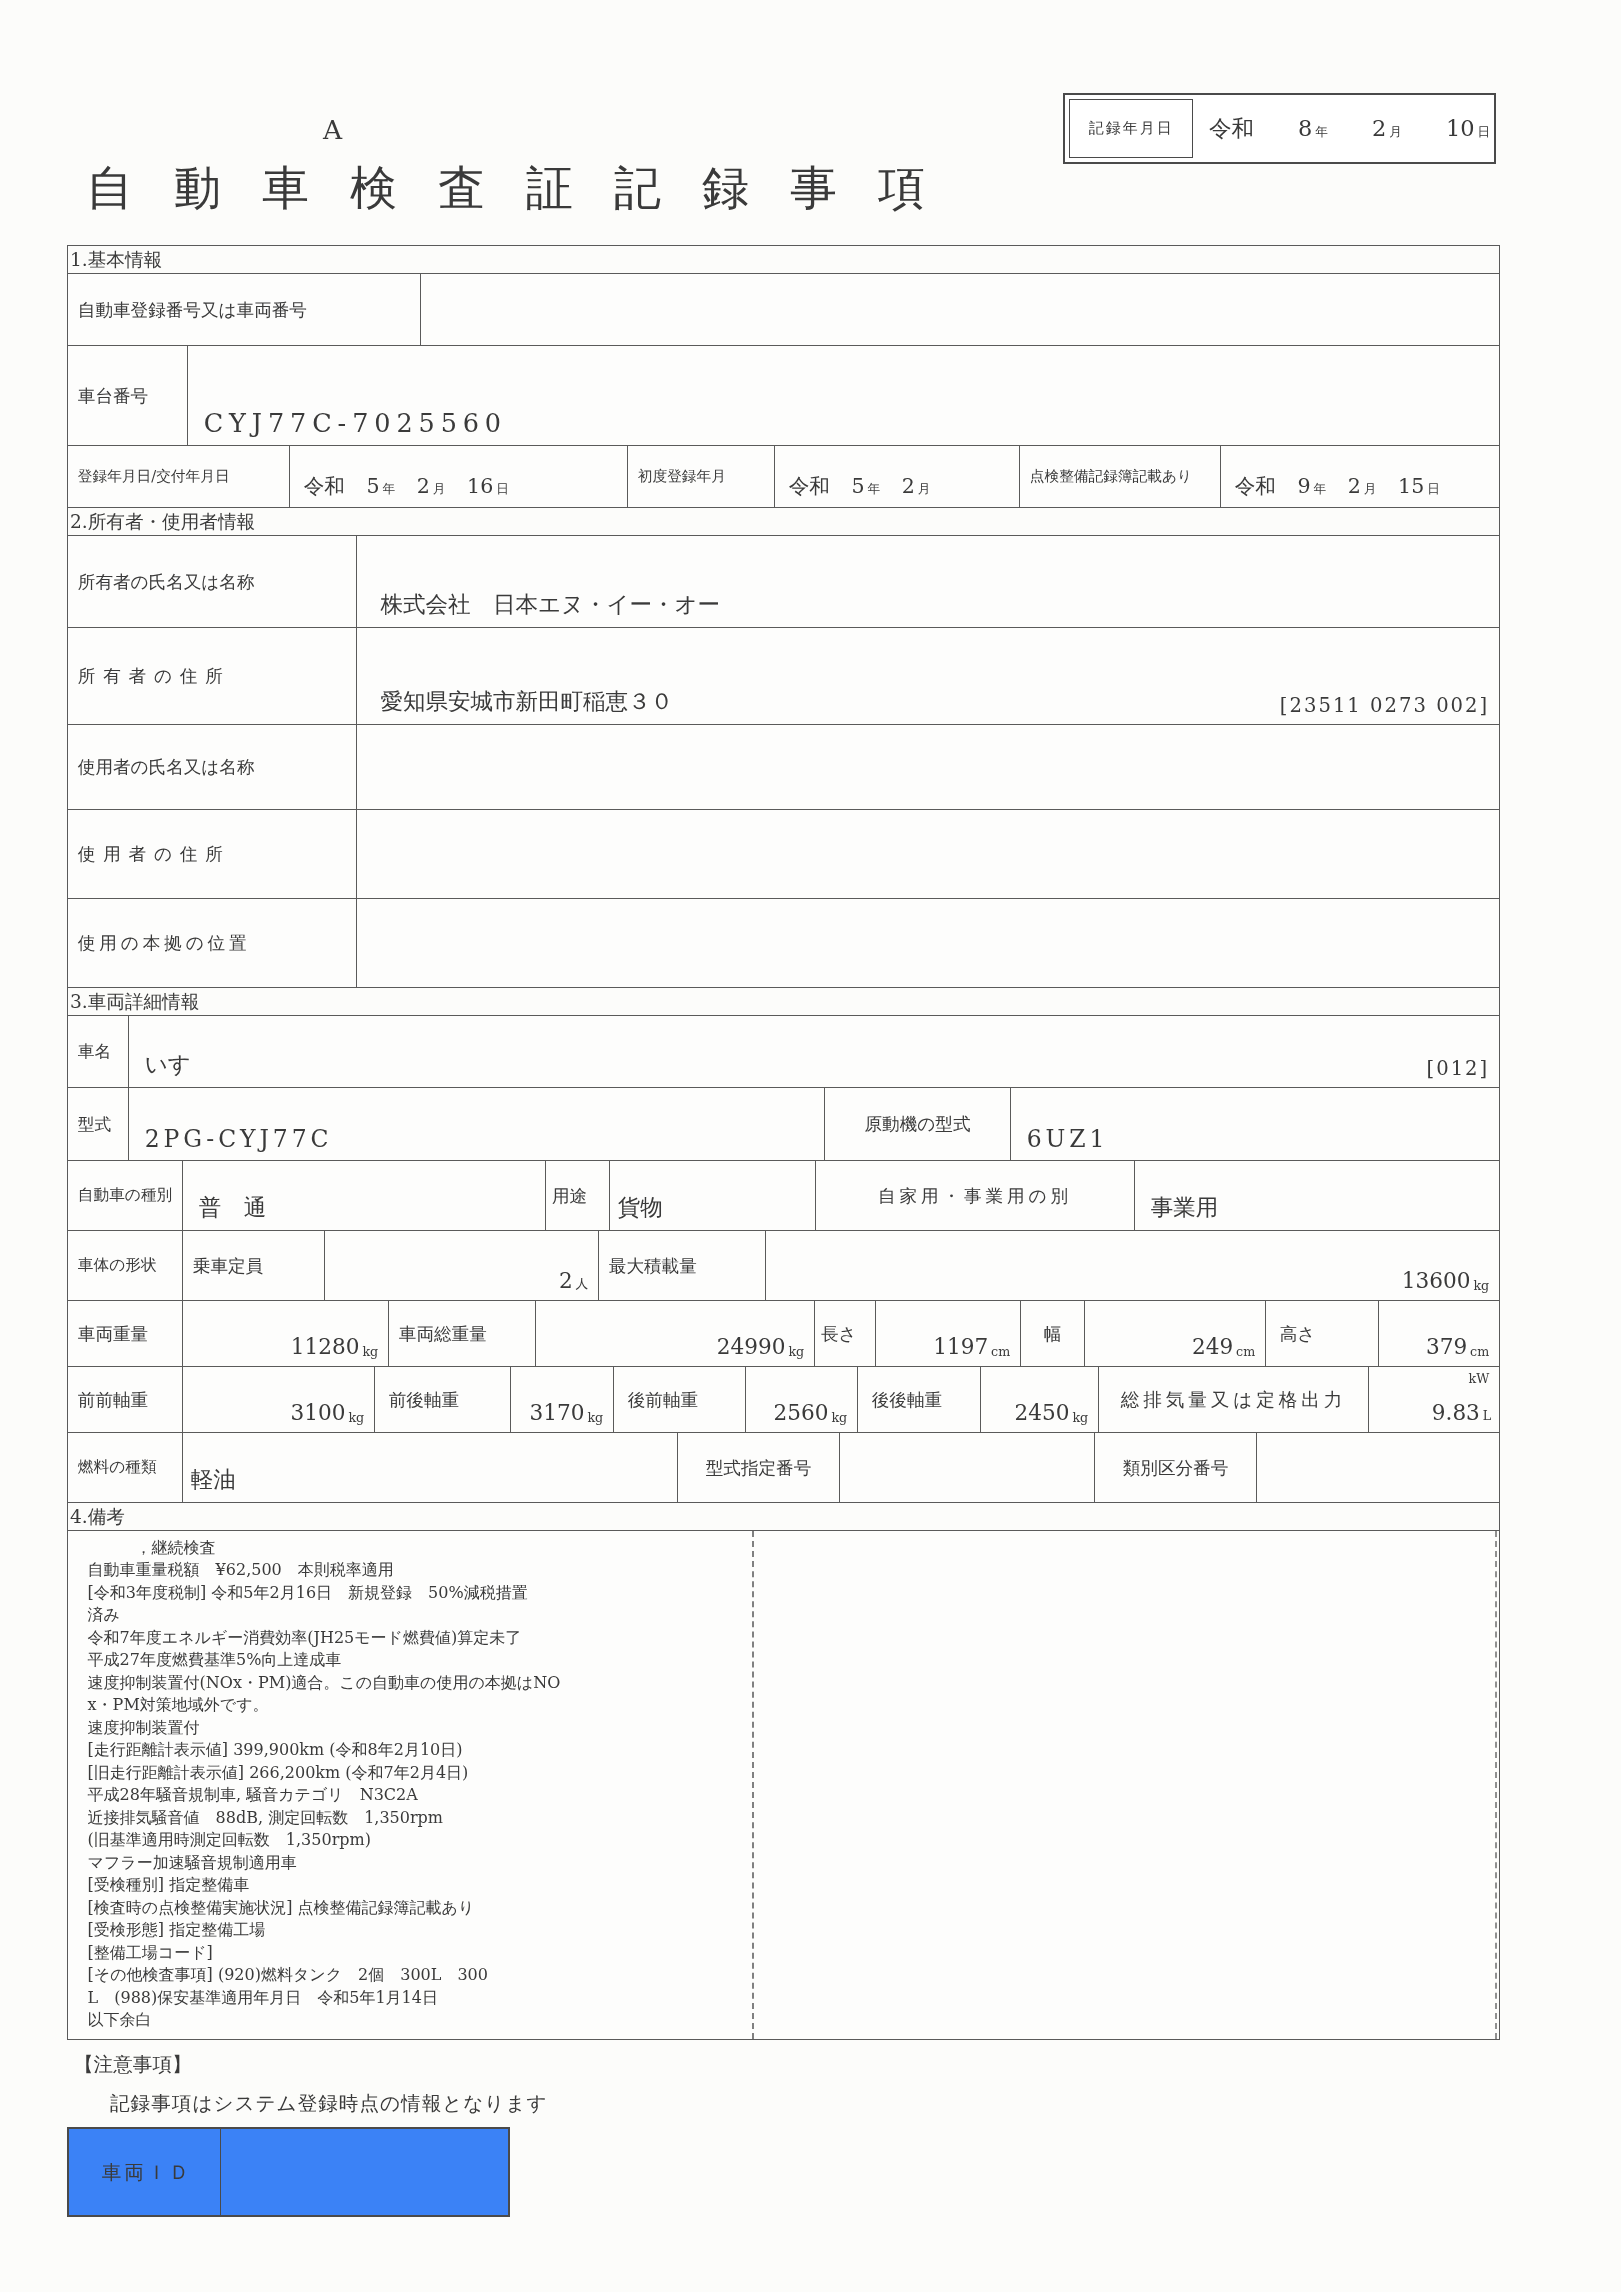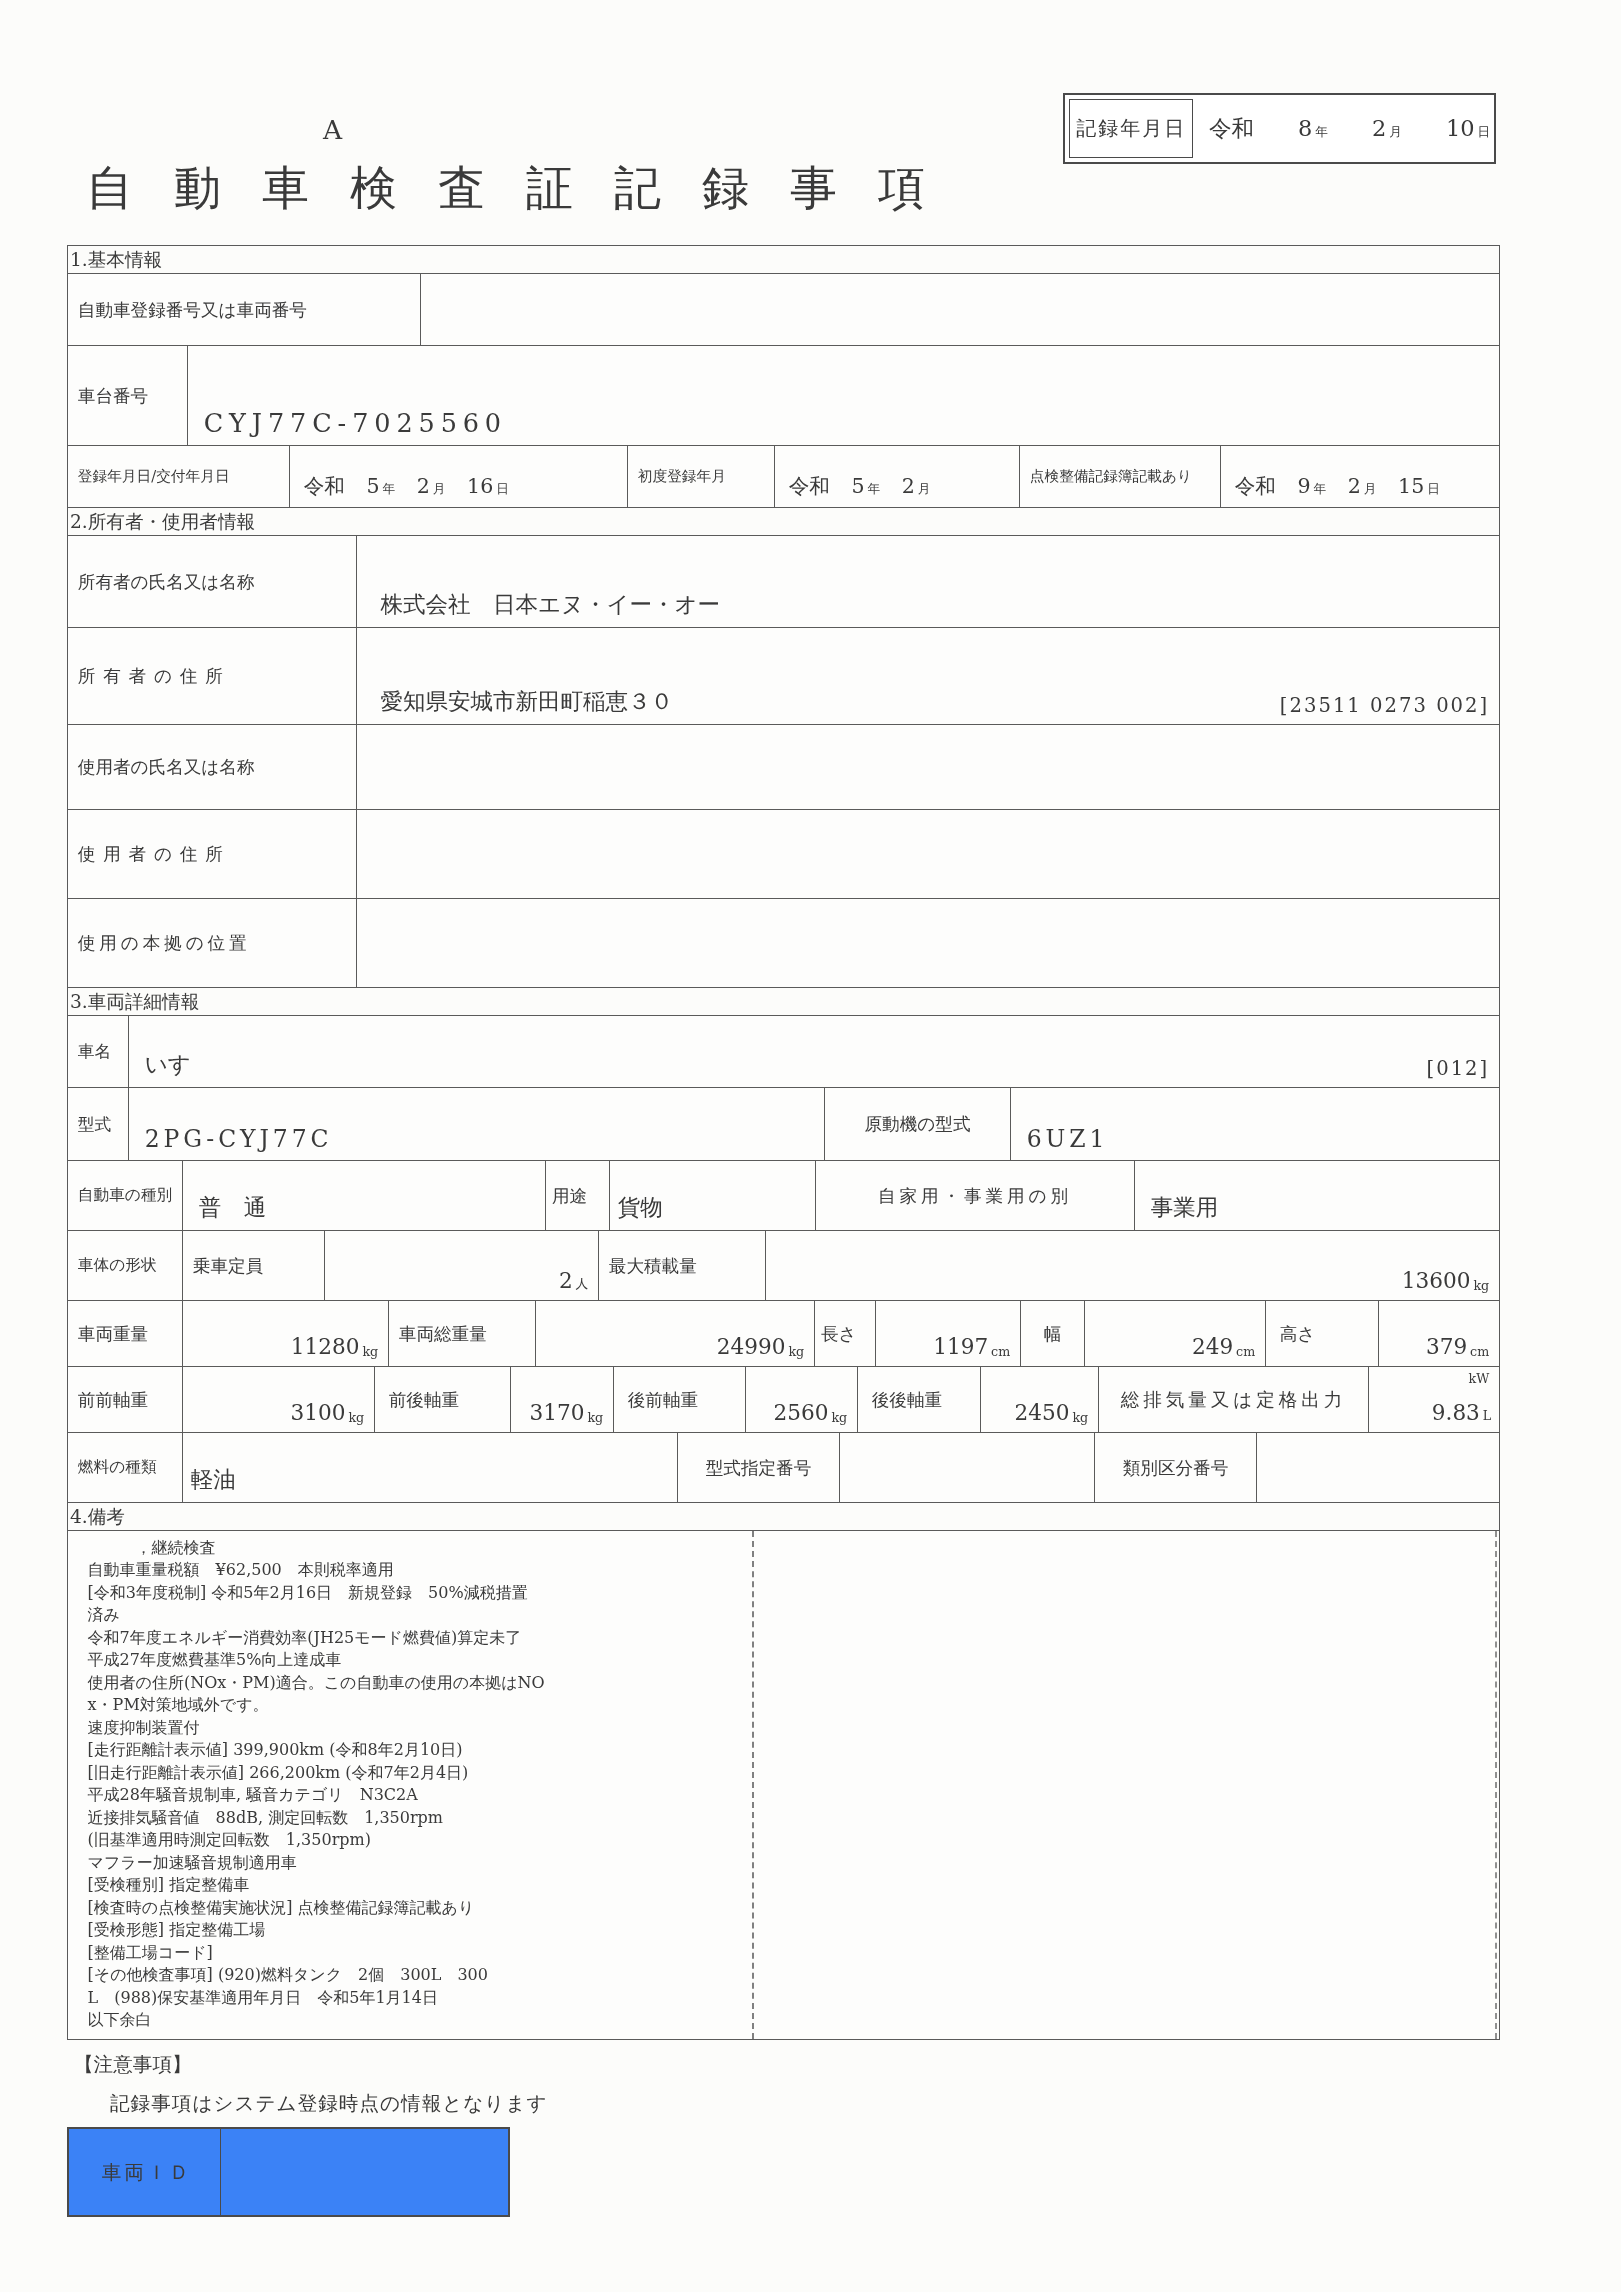--- a/index.html
+++ b/index.html
@@ -5,21 +5,21 @@
   html,body { margin:0; padding:0; background:#d9d9d9; }
   .page {
     position:relative; width:1621px; height:2293px; margin:0 auto;
     background:#fcfcfa; color:#3a3a3a; overflow:hidden;
     font-family:"DejaVu Serif","Liberation Serif",serif;
   }
   
   .recbox { position:absolute; left:1063px; top:93px; width:433px; height:71px;
     border:2px solid #4a4a4a; box-sizing:border-box; padding:3.9px; display:flex; background:#fff; }
   .recbox .rlab { border:1.5px solid #4a4a4a; width:149px; box-sizing:border-box;
-    display:flex; align-items:center; justify-content:center; font-size:20px; letter-spacing:2px; }
+    display:flex; align-items:center; justify-content:center; font-size:15px; letter-spacing:2px; }
   .recbox .rval { flex:1; display:flex; align-items:center; padding-left:15.7px; }
   .amark { position:absolute; left:323px; top:114px; font-size:26.5px; }
   .title { position:absolute; left:86px; top:157px; font-size:47px; letter-spacing:41px; white-space:nowrap; }
   
   .sheet { position:absolute; left:67px; top:245px; width:1433px; }
   .sheet > div + div { margin-top:-1px; }
   .band { border:1px solid #5a5a5a; box-sizing:border-box; height:29px;
     display:flex; align-items:center; padding-left:2px; font-size:18.6px; background:#fcfcfa; }
   .row { display:flex; border:1px solid #5a5a5a; box-sizing:border-box; background:#fdfdfc; }
   .cell { box-sizing:border-box; border-right:1px solid #5a5a5a; display:flex; min-width:0; }
@@ -273,21 +273,21 @@
     <div class="remarks">
       <div class="divider"></div>
       <div class="divider2"></div>
       <div class="txt">
           <div class="rline">　　　，継続検査</div>
           <div class="rline">自動車重量税額　¥62,500　本則税率適用</div>
           <div class="rline">[令和3年度税制] 令和5年2月16日　新規登録　50%減税措置</div>
           <div class="rline">済み</div>
           <div class="rline">令和7年度エネルギー消費効率(JH25モード燃費値)算定未了</div>
           <div class="rline">平成27年度燃費基準5%向上達成車</div>
-          <div class="rline">使用者の住所(NOx・PM)適合。この自動車の使用の本拠はNO</div>
+          <div class="rline">速度抑制装置付(NOx・PM)適合。この自動車の使用の本拠はNO</div>
           <div class="rline">x・PM対策地域外です。</div>
           <div class="rline">速度抑制装置付</div>
           <div class="rline">[走行距離計表示値] 399,900km (令和8年2月10日)</div>
           <div class="rline">[旧走行距離計表示値] 266,200km (令和7年2月4日)</div>
           <div class="rline">平成28年騒音規制車, 騒音カテゴリ　N3C2A</div>
           <div class="rline">近接排気騒音値　88dB, 測定回転数　1,350rpm</div>
           <div class="rline">(旧基準適用時測定回転数　1,350rpm)</div>
           <div class="rline">マフラー加速騒音規制適用車</div>
           <div class="rline">[受検種別] 指定整備車</div>
           <div class="rline">[検査時の点検整備実施状況] 点検整備記録簿記載あり</div>

